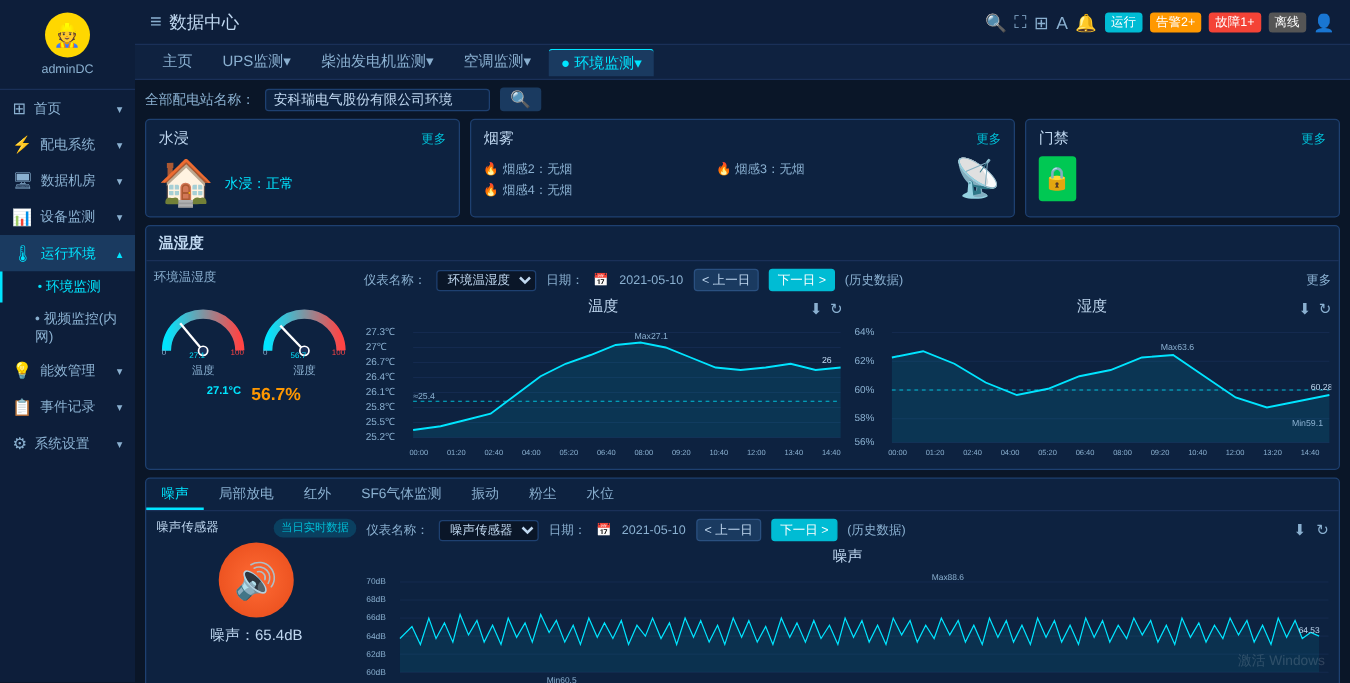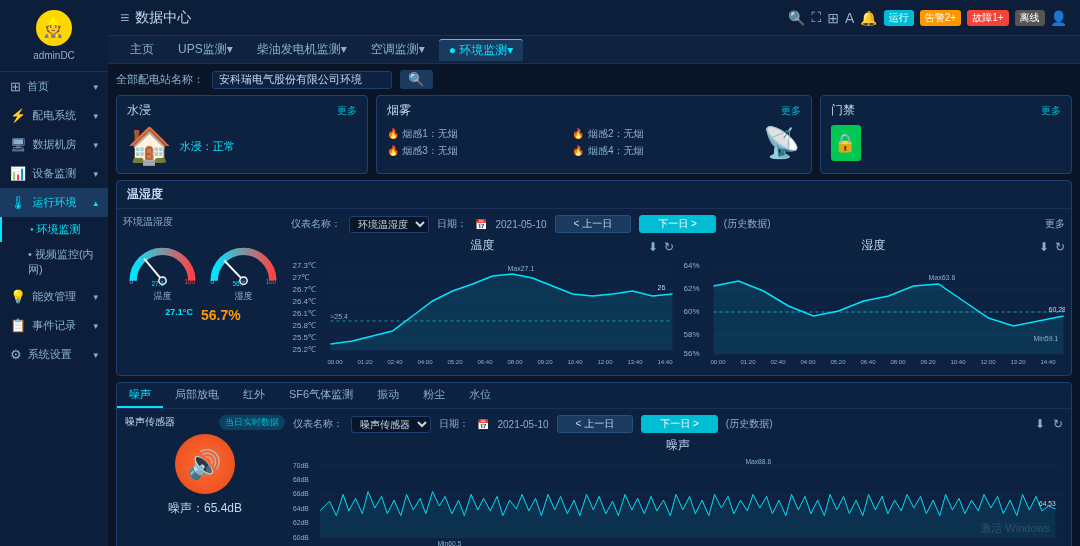--- a/index.html
+++ b/index.html
@@ -68,21 +68,21 @@
     .section-content { display: flex; padding: 6px; gap: 8px; }
     .gauge-wrap { display: flex; flex-direction: column; align-items: center; }
     .gauge-label { font-size: 9px; color: #8ab0d0; margin-top: 2px; }
     
     
     .chart-area { flex: 1; display: flex; flex-direction: column; }
     .chart-controls { display: flex; align-items: center; gap: 8px; margin-bottom: 4px; flex-wrap: wrap; }
     .ctrl-label { font-size: 10px; color: #8ab0d0; }
     .ctrl-select { background: #0a1628; border: 1px solid #1e4070; color: #c0d8f0; padding: 1px 4px; border-radius: 3px; font-size: 10px; cursor: pointer; }
     .ctrl-date { font-size: 10px; color: #8ab0d0; }
-    .nav-btn { background: #1a3a60; border: 1px solid #2a5080; color: #c0d8f0; padding: 1px 18px; border-radius: 3px; font-size: 10px; cursor: pointer; }
+    .nav-btn { background: #1a3a60; border: 1px solid #2a5080; color: #c0d8f0; padding: 1px 6px; border-radius: 3px; font-size: 10px; cursor: pointer; }
     .nav-btn.active { background: #00bcd4; color: white; border-color: #00bcd4; }
     .history-link { color: #8ab0d0; font-size: 10px; cursor: pointer; }
     
     .charts-row { display: flex; gap: 8px; flex: 1; }
     .chart-box { flex: 1; position: relative; }
     .chart-title { text-align: center; font-size: 12px; color: #c0d8f0; margin-bottom: 2px; }
     .chart-action-btn { color: #8ab0d0; font-size: 12px; cursor: pointer; }
     .y-axis-label { font-size: 8px; fill: #8ab0d0; }
     
     
@@ -93,21 +93,21 @@
     .noise-val { font-size: 12px; color: #c0d8f0; }
     
     
     svg.gauge { width: 75px; height: 55px; }
     
     
     ::-webkit-scrollbar { width: 4px; }
     ::-webkit-scrollbar-track { background: #0a1628; }
     ::-webkit-scrollbar-thumb { background: #1e4070; border-radius: 2px; }
     
-    .watermark { font-size: 11px; color: rgba(255,255,255,0.15); position: absolute; right: 30px; bottom: 10px; }
+    .watermark { font-size: 11px; color: rgba(255,255,255,0.15); position: absolute; right: 20px; bottom: 10px; }
     
     .flex-spacer { flex: 1; }
   </style>
 </head>
 <body>
 
 <div class="app">
 
   <div class="sidebar">
     <div class="sidebar-header">
@@ -210,21 +210,20 @@
           </div>
         </div>
 
         <div class="card" style="flex:1.8;">
           <div class="card-header">
             <span class="card-title">烟雾</span>
             <span class="more-btn">更多</span>
           </div>
           <div class="card-content">
             <div class="smoke-grid">
-              <div class="smoke-item">🔥 <span>烟感1：无烟</span></div>
               <div class="smoke-item">🔥 <span>烟感2：无烟</span></div>
               <div class="smoke-item">🔥 <span>烟感3：无烟</span></div>
               <div class="smoke-item">🔥 <span>烟感4：无烟</span></div>
             </div>
             <div class="smoke-icon">📡</div>
           </div>
         </div>
 
         <div class="card">
           <div class="card-header">

